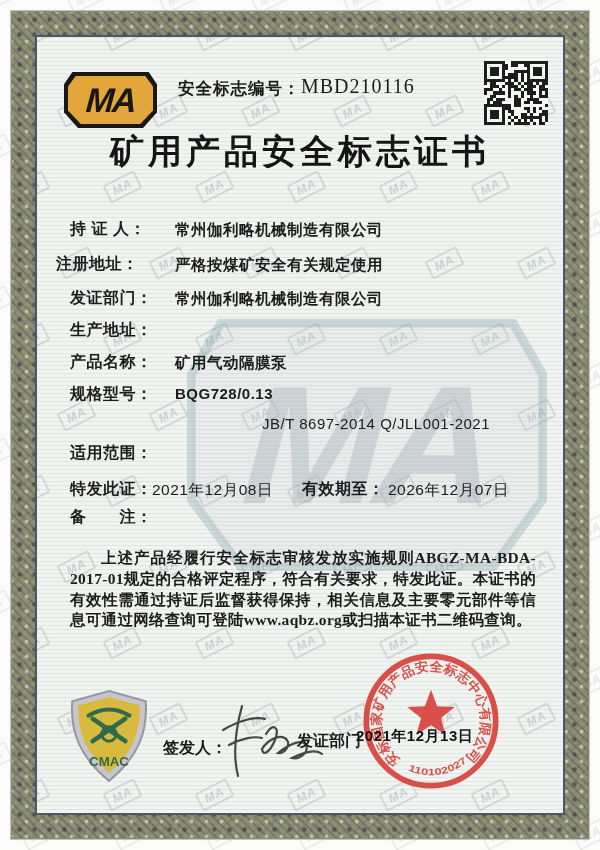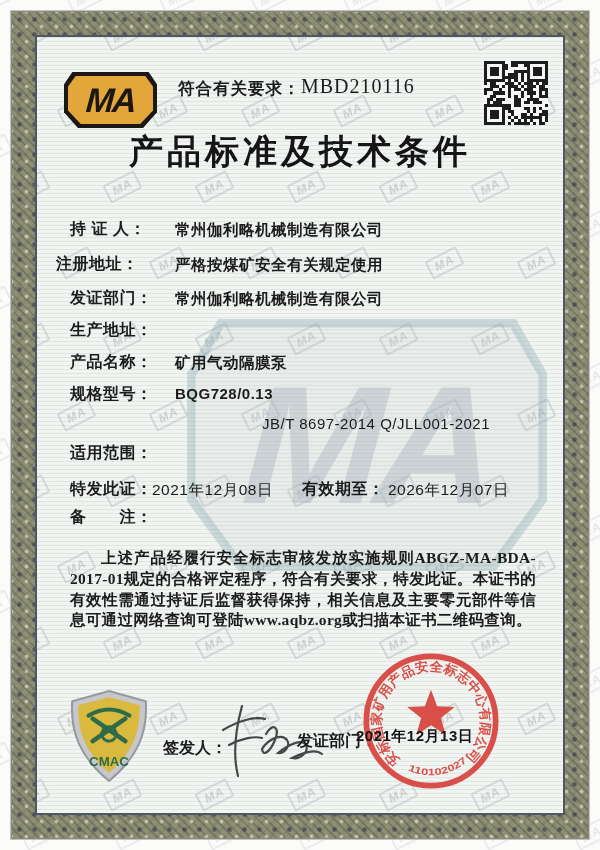--- a/index.html
+++ b/index.html
@@ -230,21 +230,21 @@
       </svg>
       <span class="big-wm-text">MA</span>
     </div>
   </div>
 
   <div class="content">
 
     <div class="abs ma-badge">
       <span>MA</span>
     </div>
-    <span class="abs hdr-lbl">符合有关要求：</span>
+    <span class="abs hdr-lbl">安全标志编号：</span>
     <span class="abs hdr-val">MBD210116</span>
     <svg class="abs qr" id="qr" viewBox="0 0 21 21" shape-rendering="crispEdges">
         <rect width="21" height="21" fill="#f5f7f4"></rect>
         <g fill="#1d1d1d">
           <rect x="0" y="0" width="1" height="1"></rect>
           <rect x="1" y="0" width="1" height="1"></rect>
           <rect x="2" y="0" width="1" height="1"></rect>
           <rect x="3" y="0" width="1" height="1"></rect>
           <rect x="4" y="0" width="1" height="1"></rect>
           <rect x="5" y="0" width="1" height="1"></rect>
@@ -494,21 +494,21 @@
           <rect x="11" y="20" width="1" height="1"></rect>
           <rect x="12" y="20" width="1" height="1"></rect>
           <rect x="13" y="20" width="1" height="1"></rect>
           <rect x="14" y="20" width="1" height="1"></rect>
           <rect x="16" y="20" width="1" height="1"></rect>
           <rect x="18" y="20" width="1" height="1"></rect>
           <rect x="19" y="20" width="1" height="1"></rect>
         </g>
       </svg>
 
-    <div class="abs title">产品标准及技术条件</div>
+    <div class="abs title">矿用产品安全标志证书</div>
 
     <span class="abs lbl" style="left:70px;top:219px">持 证 人：</span>
     <span class="abs val" style="left:175px;top:220px">常州伽利略机械制造有限公司</span>
 
     <span class="abs lbl" style="left:56px;top:254px">注册地址：</span>
     <span class="abs val" style="left:175px;top:255px">严格按煤矿安全有关规定使用</span>
 
     <span class="abs lbl" style="left:70px;top:288px">发证部门：</span>
     <span class="abs val" style="left:175px;top:289px">常州伽利略机械制造有限公司</span>
 

